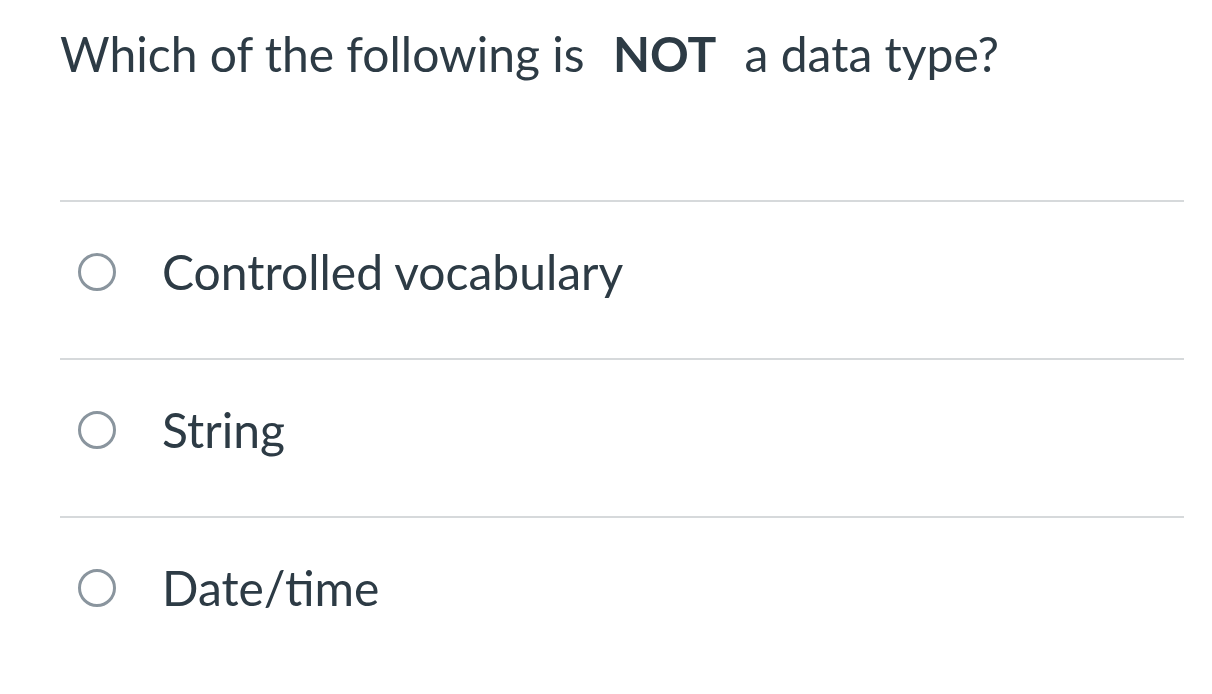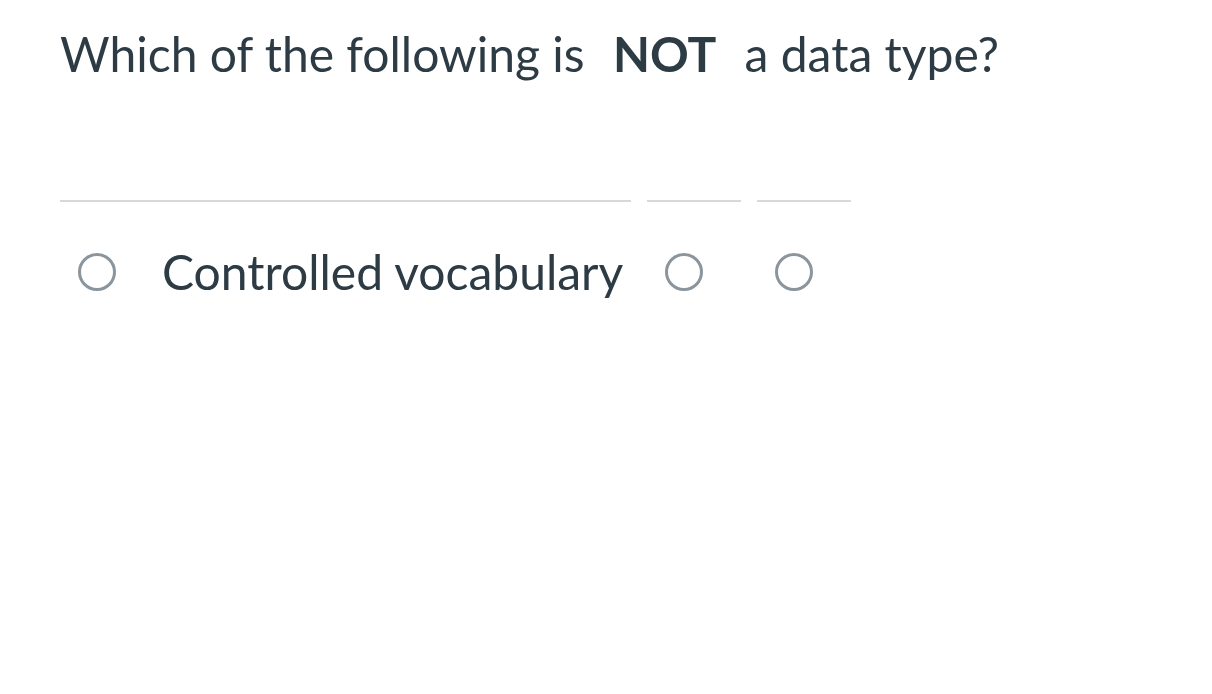--- a/index.html
+++ b/index.html
@@ -23,21 +23,21 @@
       line-height: 1.25;
       color: #2d3b45;
       font-weight: 400;
       padding-bottom: 100px;
     }
     .question-text .bold {
       font-weight: 700;
     }
     .options {
       display: flex;
-      flex-direction: row;
+      flex-direction: column;
     }
     .option-row {
       display: flex;
       align-items: center;
       border-top: 2px solid #d6d9db;
       padding: 38px 0 38px 10px;
       cursor: pointer;
     }
     .radio-circle {
       width: 38px;
@@ -63,18 +63,20 @@
     <span>Which of the following is </span><span class="bold">NOT</span><span> a data type?</span>
   </div>
 
   <div class="options">
     <label class="option-row">
       <span class="radio-circle"></span>
       <span class="option-label">Controlled vocabulary</span>
     </label>
     <label class="option-row">
       <span class="radio-circle"></span>
+      <span class="option-label">String</span>
     </label>
     <label class="option-row">
       <span class="radio-circle"></span>
+      <span class="option-label">Date/time</span>
     </label>
   </div>
 </div>
 
 </body></html>

